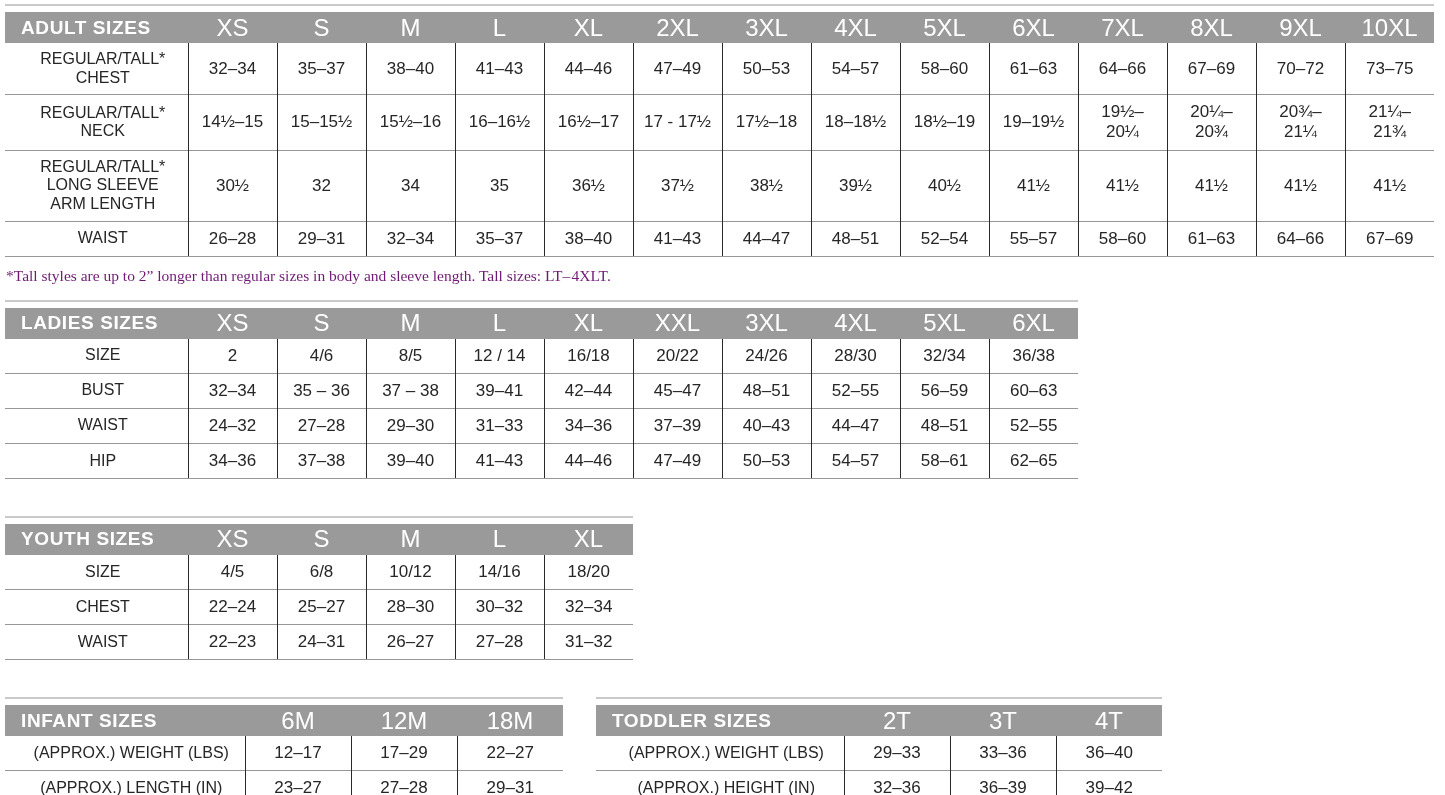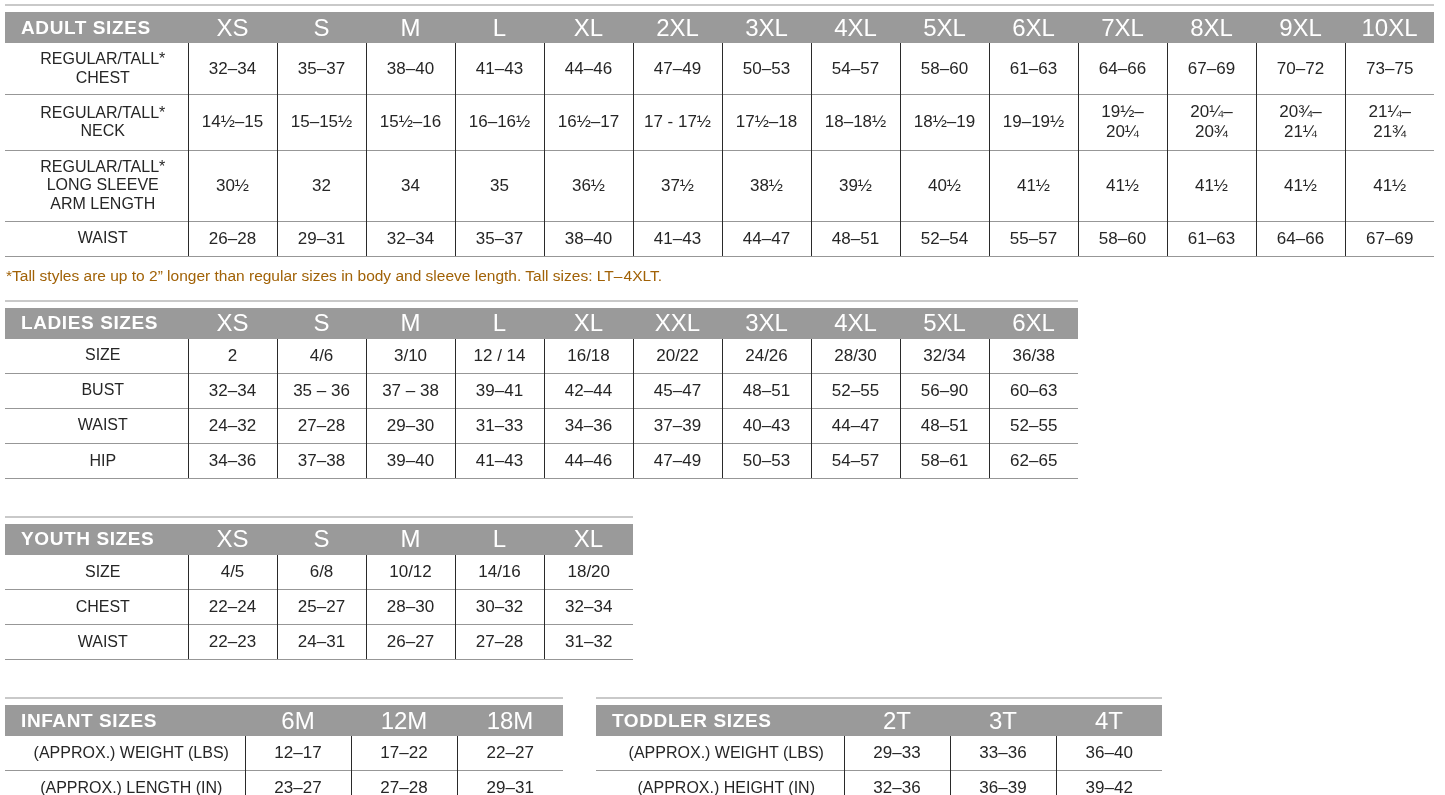--- a/index.html
+++ b/index.html
@@ -43,21 +43,21 @@
     font-size:17px;color:var(--body-text);
     padding:7px 3px;white-space:pre-line;line-height:1.18;
   }
   table.sizes tbody td.label{
     text-align:center;padding-left:16px;font-size:16px;line-height:1.17;
   }
   table.sizes tbody td + td{border-left:1px solid var(--v-border);}
   table.sizes tbody tr + tr td{border-top:1px solid var(--h-border);}
   table.sizes tbody tr:last-child td{border-bottom:1px solid var(--h-border);}
 
-  .footnote{margin:10px 0 15px 1px;font-size:15.5px;color:#a16207;}
+  .footnote{margin:10px 0 15px 1px;font-size:15.5px;color:#701a75;font-family:Liberation Serif, serif;}
   .pair{display:flex;gap:33px;align-items:flex-start;}
 </style>
 </head>
 <body>
 
 <div class="page">
 
   <section class="tbl-wrap">
     <table class="sizes t-adult">
         <colgroup>
@@ -207,40 +207,40 @@
             <th>4XL</th>
             <th>5XL</th>
             <th>6XL</th>
           </tr>
         </thead>
         <tbody>
           <tr>
             <td class="label">SIZE</td>
             <td>2</td>
             <td>4/6</td>
-            <td>3/10</td>
+            <td>8/5</td>
             <td>12 / 14</td>
             <td>16/18</td>
             <td>20/22</td>
             <td>24/26</td>
             <td>28/30</td>
             <td>32/34</td>
             <td>36/38</td>
           </tr>
           <tr>
             <td class="label">BUST</td>
             <td>32–34</td>
             <td>35 – 36</td>
             <td>37 – 38</td>
             <td>39–41</td>
             <td>42–44</td>
             <td>45–47</td>
             <td>48–51</td>
             <td>52–55</td>
-            <td>56–90</td>
+            <td>56–59</td>
             <td>60–63</td>
           </tr>
           <tr>
             <td class="label">WAIST</td>
             <td>24–32</td>
             <td>27–28</td>
             <td>29–30</td>
             <td>31–33</td>
             <td>34–36</td>
             <td>37–39</td>
@@ -329,21 +329,21 @@
               <th class="title">INFANT SIZES</th>
               <th>6M</th>
               <th>12M</th>
               <th>18M</th>
             </tr>
           </thead>
           <tbody>
             <tr>
               <td class="label">(APPROX.) WEIGHT (LBS)</td>
               <td>12–17</td>
-              <td>17–22</td>
+              <td>17–29</td>
               <td>22–27</td>
             </tr>
             <tr>
               <td class="label">(APPROX.) LENGTH (IN)</td>
               <td>23–27</td>
               <td>27–28</td>
               <td>29–31</td>
             </tr>
           </tbody>
         </table>

